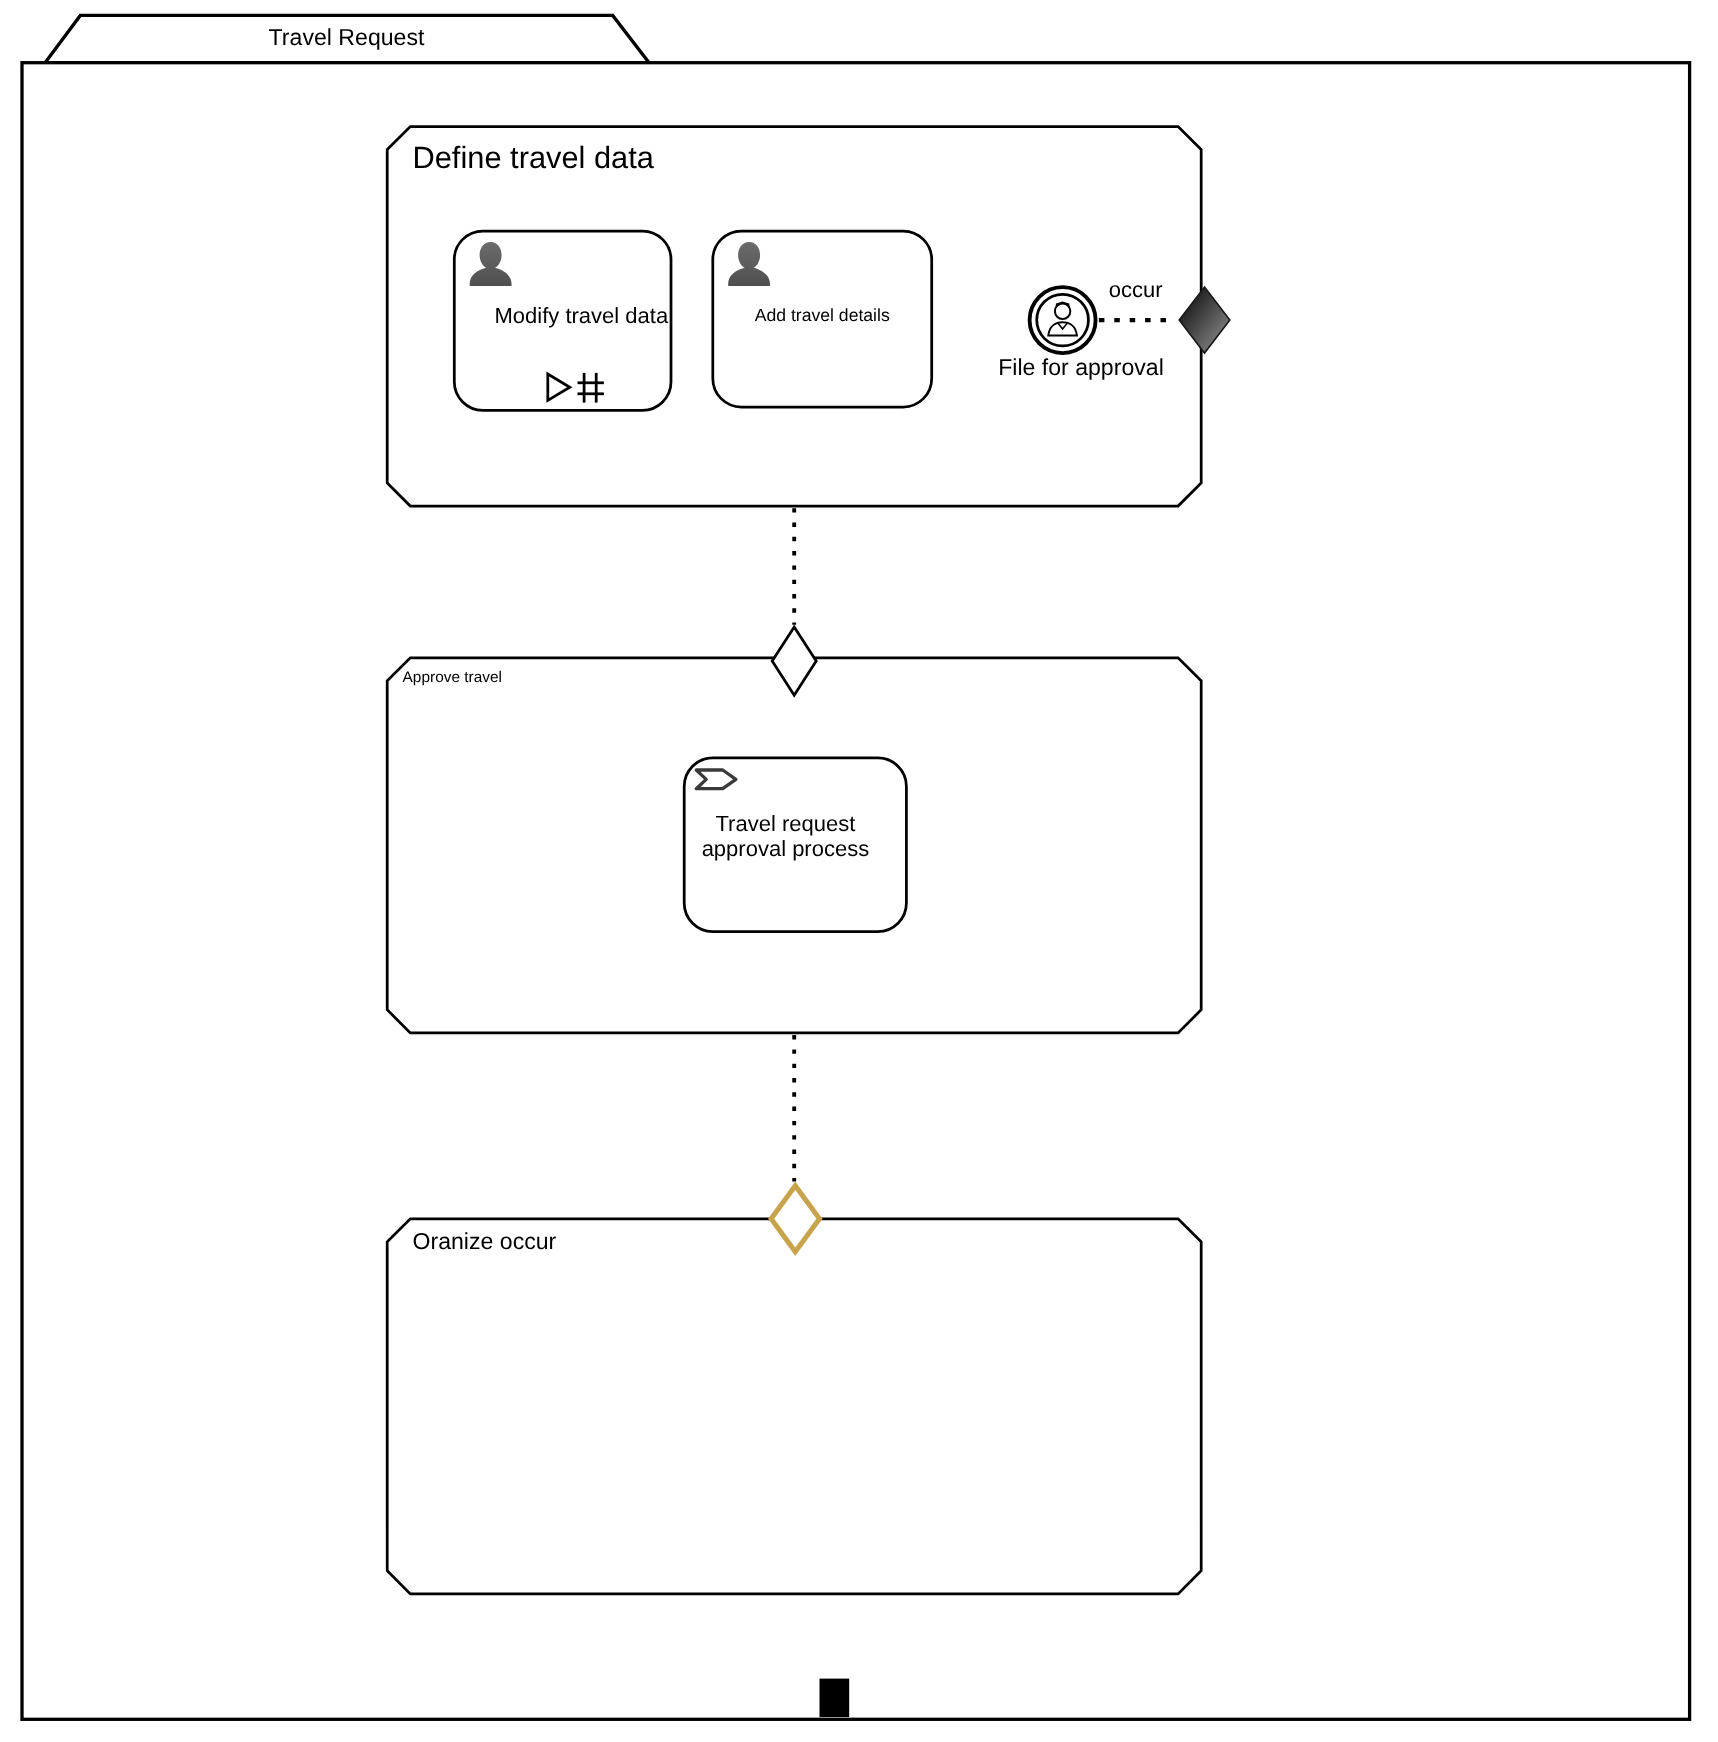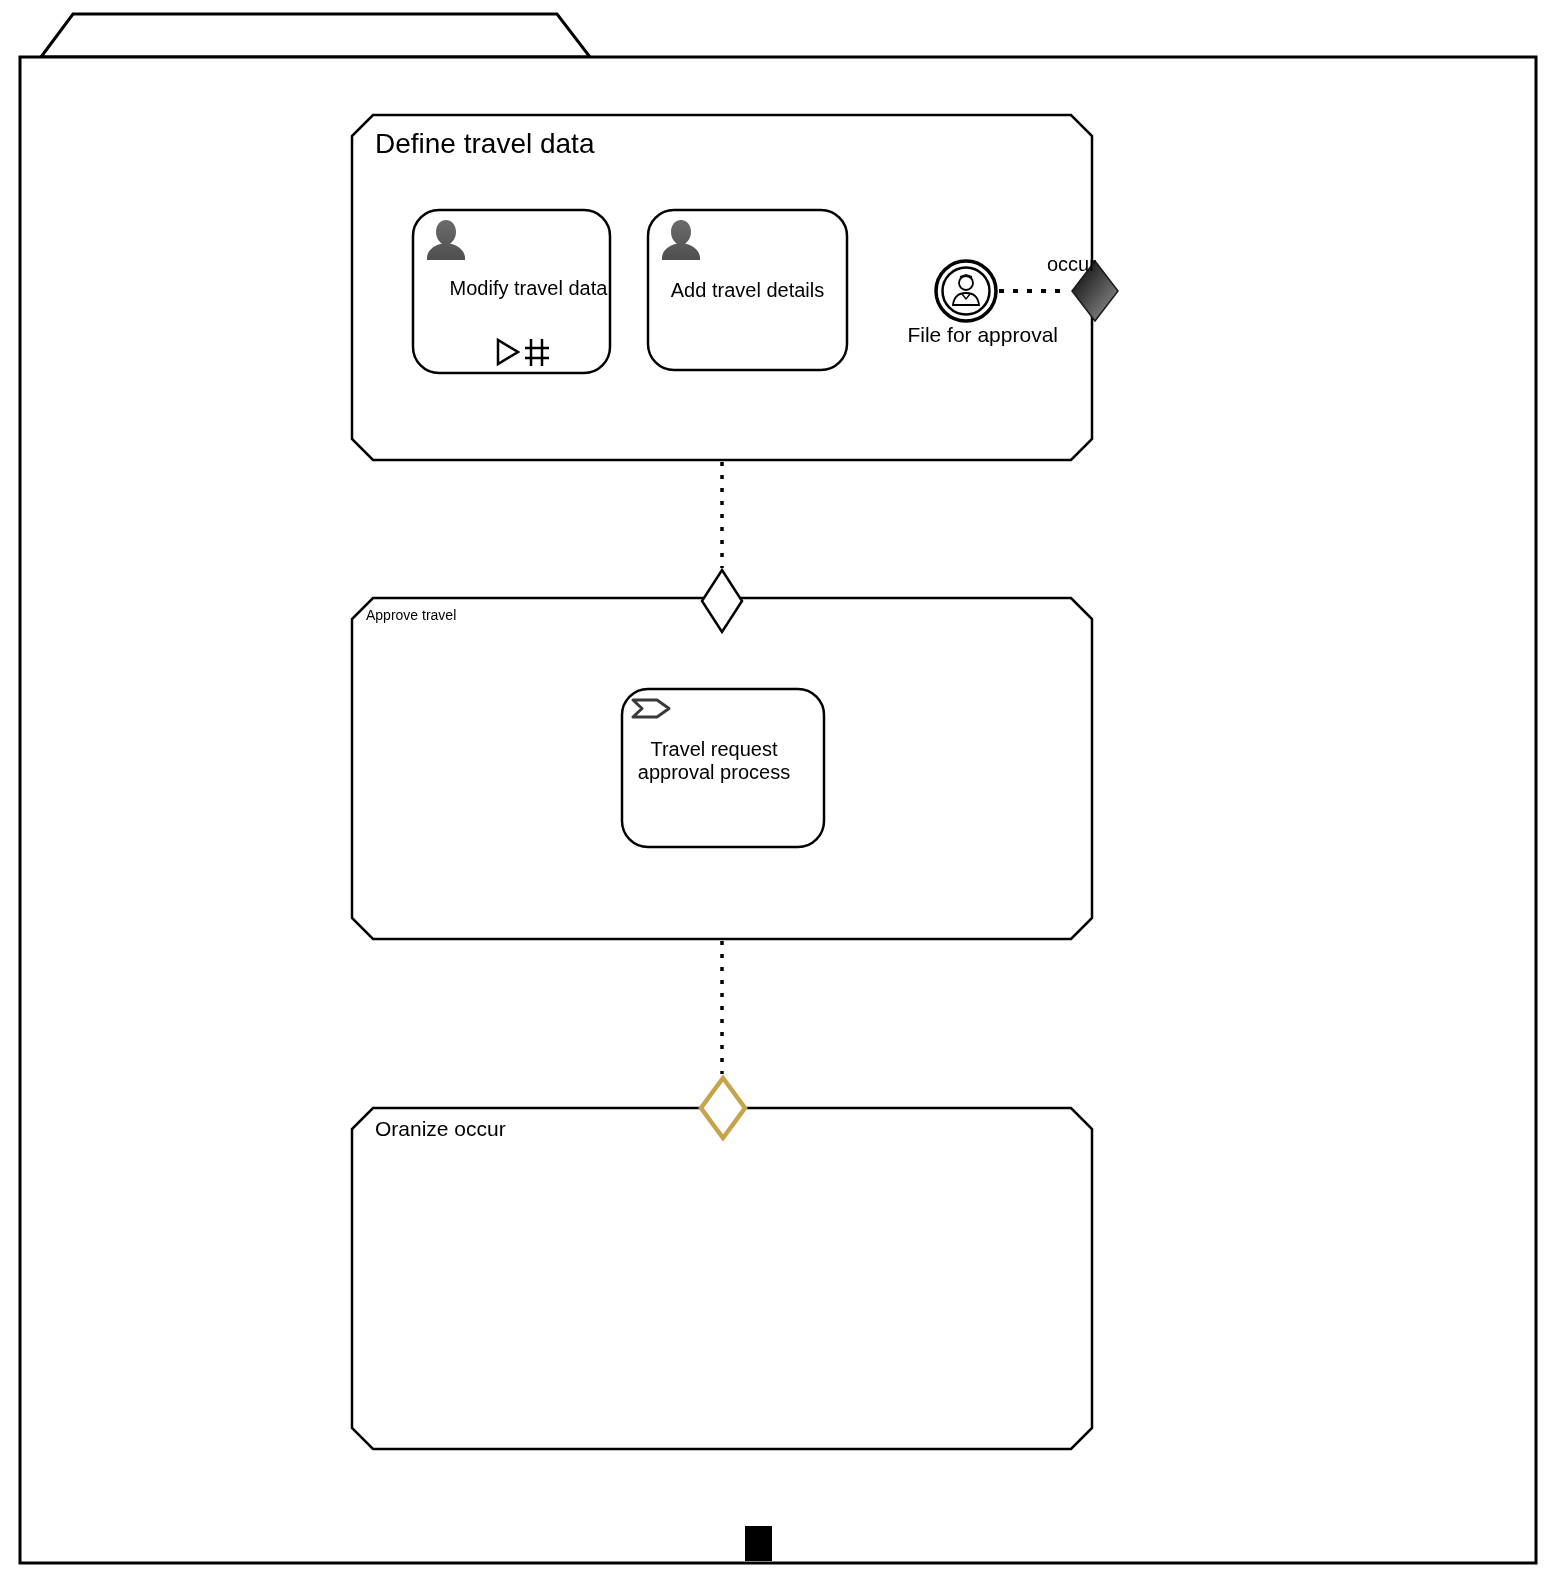--- a/index.html
+++ b/index.html
@@ -11,25 +11,25 @@
     color:#000;
     overflow:hidden;
   }
   svg.layer { position:absolute; left:0; top:0; }
   .lbl { position:absolute; white-space:nowrap; color:#000; }
   .title-lbl   { left:73px;  top:23px;  width:484px; text-align:center; font-size:21px; }
   .stage1-lbl  { left:375px; top:128px; font-size:28px; }
   .stage2-lbl  { left:366px; top:607px; font-size:14px; }
   .stage3-lbl  { left:375px; top:1117px; font-size:21px; }
   .task1-lbl   { left:413px; top:277px; width:231px; text-align:center; font-size:20px; }
-  .task2-lbl   { left:648px; top:279px; width:199px; text-align:center; font-size:20px; }
+  .task2-lbl   { left:648px; top:279px; width:199px; text-align:center; font-size:16px; }
   .task3-lbl   { left:622px; top:738px; width:184px; text-align:center; font-size:20px;
                  white-space:normal; line-height:23px; }
   .event-lbl   { left:858px; top:323px; width:200px; text-align:right; font-size:21px; }
-  .occur-lbl   { left:1047px; top:253px; font-size:20px; }
+  .occur-lbl   { left:1008px; top:253px; font-size:20px; }
 </style>
 </head>
 <body>
 
 <div class="canvas">
 
   <svg class="layer" width="1562" height="1584" viewBox="0 0 1562 1584">
     <defs>
       <linearGradient id="darkDiamond" x1="0" y1="0" x2="1" y2="1">
         <stop offset="0" stop-color="#000000"></stop>
@@ -95,20 +95,21 @@
 
     <line x1="722" y1="462" x2="722" y2="568" stroke="#000000" stroke-width="3.5" stroke-dasharray="4 9"></line>
     <polygon points="722,570 742,601 722,632 702,601" fill="#ffffff" stroke="#000000" stroke-width="2.5"></polygon>
 
     <line x1="722" y1="941" x2="722" y2="1074" stroke="#000000" stroke-width="3.5" stroke-dasharray="4 9"></line>
     <polygon points="723,1078 745,1108 723,1138 701,1108" fill="#ffffff" stroke="#C7A44C" stroke-width="4.5"></polygon>
 
     <rect x="745" y="1526" width="27" height="35" fill="#000000"></rect>
   </svg>
 
+  <div class="lbl title-lbl">Travel Request</div>
   <div class="lbl stage1-lbl">Define travel data</div>
   <div class="lbl stage2-lbl">Approve travel</div>
   <div class="lbl stage3-lbl">Oranize occur</div>
   <div class="lbl task1-lbl">Modify travel data</div>
   <div class="lbl task2-lbl">Add travel details</div>
   <div class="lbl task3-lbl">Travel request approval process</div>
   <div class="lbl event-lbl">File for approval</div>
   <div class="lbl occur-lbl">occur</div>
 
 </div>

